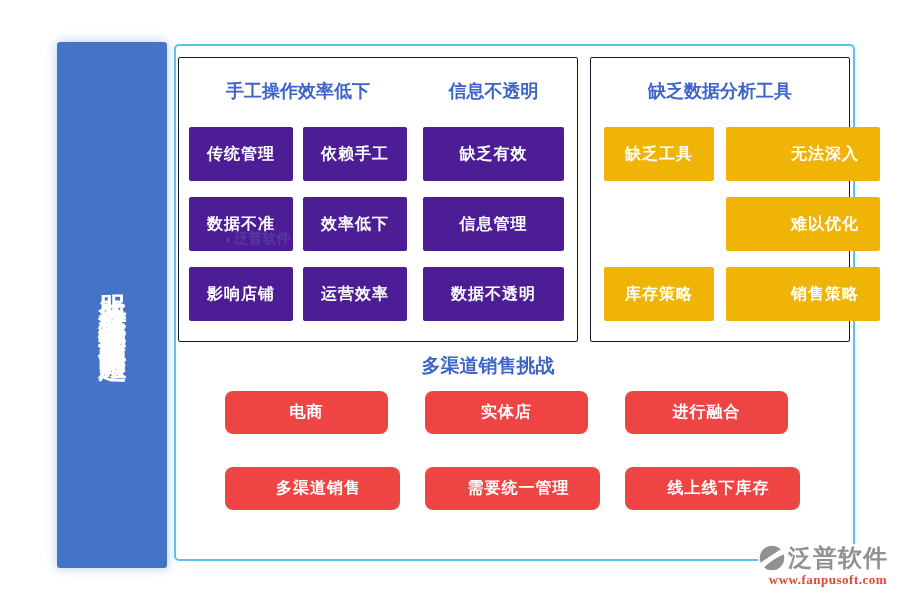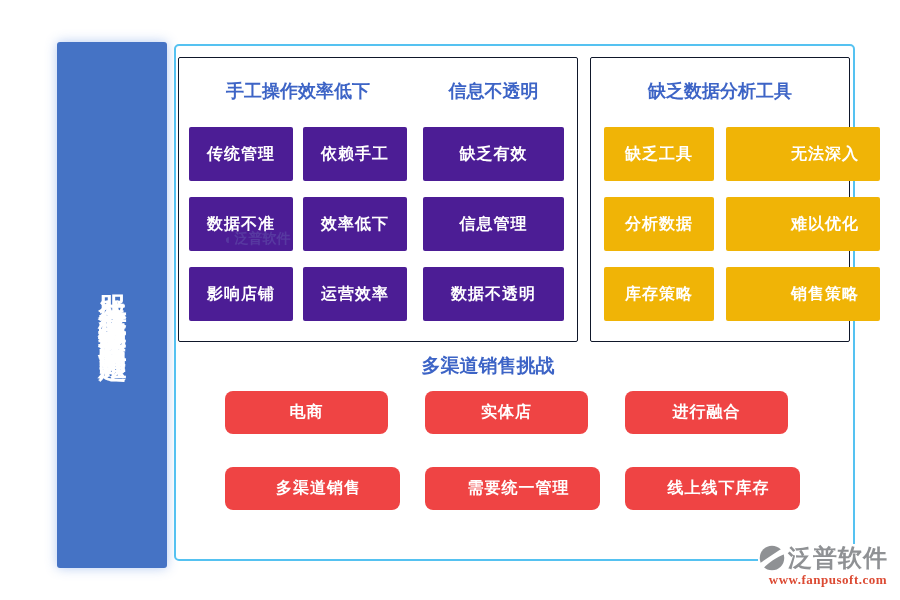--- a/index.html
+++ b/index.html
@@ -119,21 +119,20 @@
     <span>泛普软件</span>
   </div>
 </div>
 
 <div class="panel panel-right">
   <div class="panel-header hdr-analysis">缺乏数据分析工具</div>
 
   <div class="cell cell-yellow rc1 r1">缺乏工具</div>
   <div class="cell cell-yellow rc2 r1">无法深入</div>
 
-  <div class="cell cell-yellow rc1 r2">分析数据</div>
   <div class="cell cell-yellow rc2 r2">难以优化</div>
 
   <div class="cell cell-yellow rc1 r3">库存策略</div>
   <div class="cell cell-yellow rc2 r3">销售策略</div>
 </div>
 
 <div class="bottom-header">多渠道销售挑战</div>
 
 <div class="pill pr1 pc1">电商</div>
 <div class="pill pr1 pc2">实体店</div>

